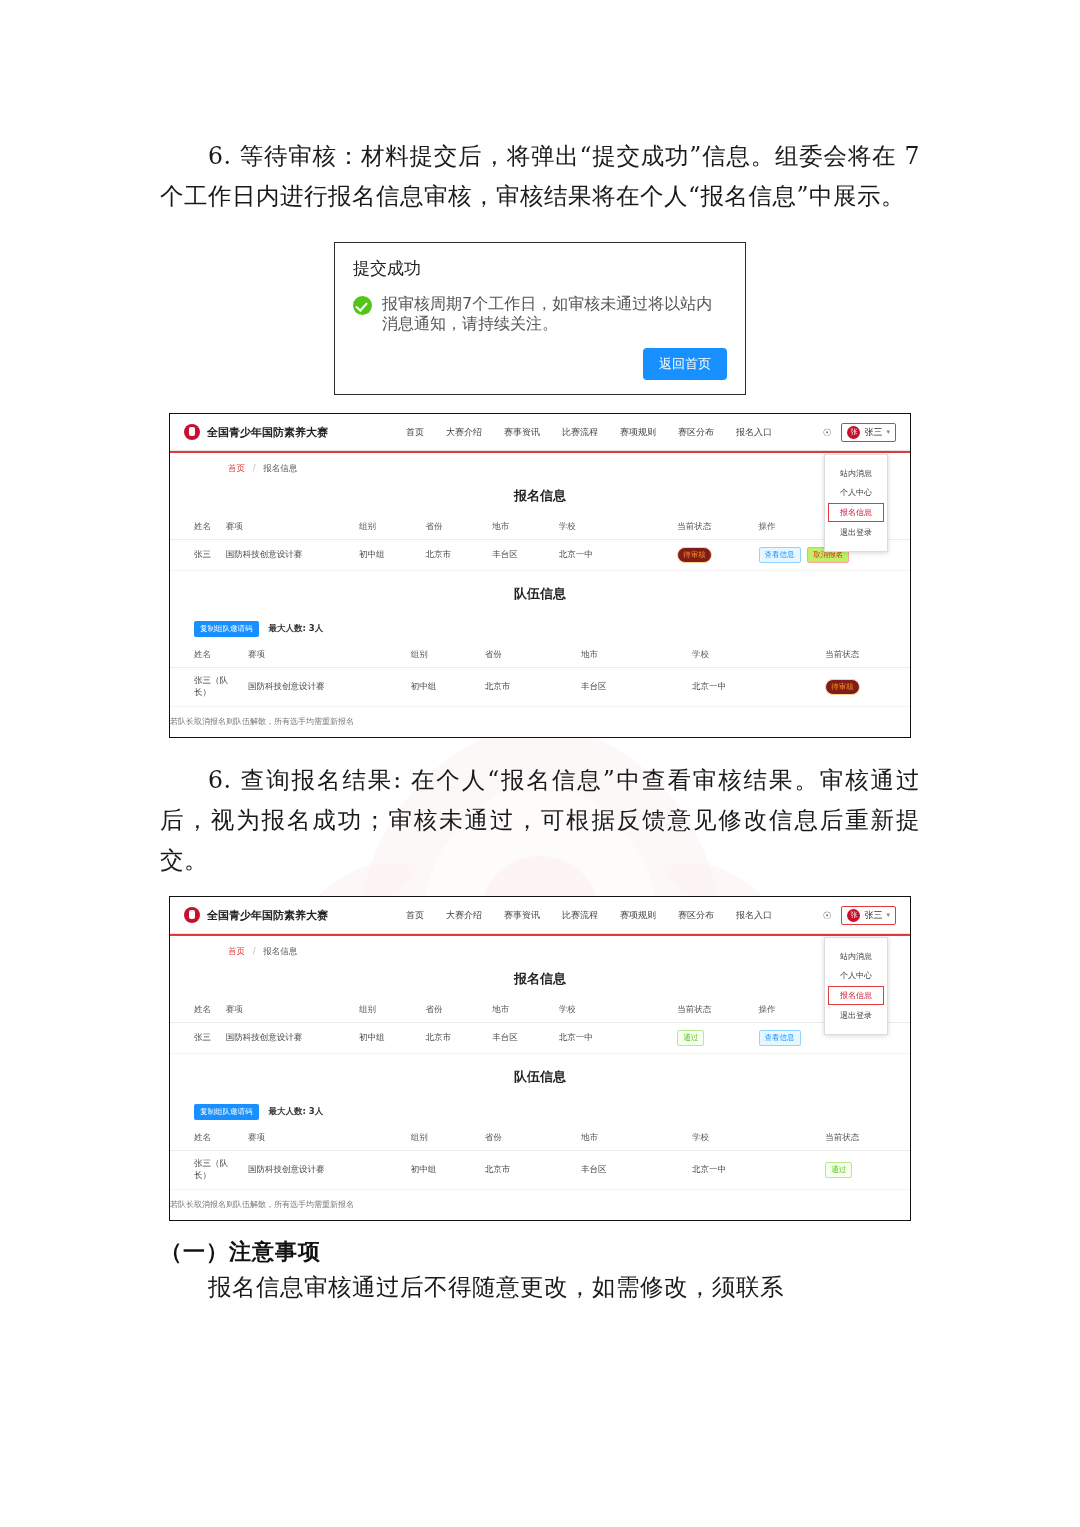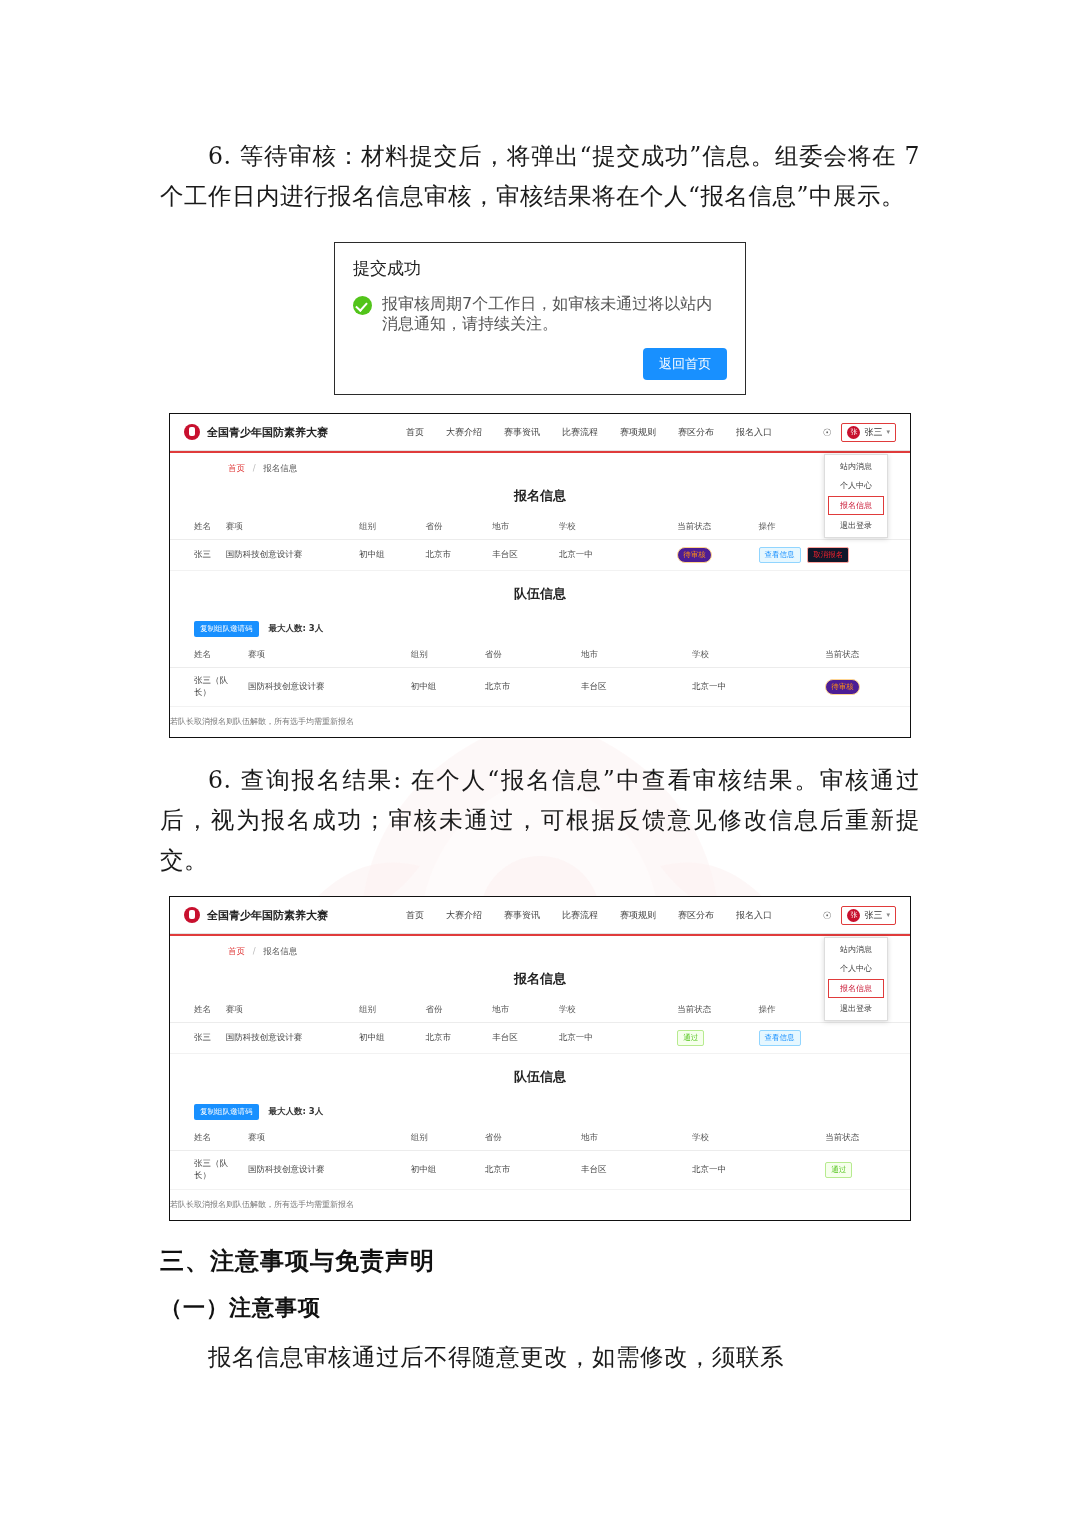--- a/index.html
+++ b/index.html
@@ -204,21 +204,21 @@
 
   .dropdown {
     position: absolute;
     right: 22px;
     top: 40px;
     width: 62px;
     background: #fff;
     border: 1px solid #ddd;
     box-shadow: 0 1px 5px rgba(0,0,0,.16);
     z-index: 5;
-    padding: 2px 0;
+    padding: 9px 0;
   }
   .dd-item {
     font-size: 8px;
     color: #444;
     padding: 4px 6px;
     text-align: center;
   }
   .dd-item.sel {
     border: 1px solid #e03b3b;
     color: #c8102e;
@@ -262,24 +262,24 @@
   }
   .tbl th:first-child, .tbl td:first-child { padding-left: 24px; }
 
   .tag {
     display: inline-block;
     font-size: 7.5px;
     padding: 2px 5px;
     border-radius: 2px;
     border: 1px solid transparent;
   }
-  .tag-wait { color: #fa8c16; background: #4c1d95; border-color: #ffd591; border-radius: 8px; }
+  .tag-wait { color: #fa8c16; background: #7f1d1d; border-color: #ffd591; border-radius: 8px; }
   .tag-pass { color: #52c41a; background: #f6ffed; border-color: #b7eb8f; }
   .tag-btn-blue { color: #1890ff; background: #e6f7ff; border-color: #91d5ff; margin-right: 4px;}
-  .tag-btn-red { color: #f5222d; background: #0f172a; border-color: #ffa39e; }
+  .tag-btn-red { color: #f5222d; background: #bef264; border-color: #ffa39e; }
 
   .team-bar {
     display: flex;
     align-items: center;
     gap: 10px;
     padding: 8px 0 6px 24px;
   }
   .btn-blue-sm {
     background: #1890ff;
     color: #fff;
@@ -518,19 +518,18 @@
           <td>丰台区</td>
           <td>北京一中</td>
           <td><span class="tag tag-pass">通过</span></td>
         </tr>
       </tbody>
         </table>
 
       <div class="foot-note">若队长取消报名则队伍解散，所有选手均需重新报名</div>
     </div>
 
-    <h2 class="h-section" style="margin-top:24px">三、注意事项与免责声明</h2>
     <h3 class="h-section" style="font-size:22px;margin-top:16px">（一）注意事项</h3>
-    <p class="para indent" style="margin-top:14px">报名信息审核通过后不得随意更改，如需修改，须联系</p>
+    <p class="para indent" style="">报名信息审核通过后不得随意更改，如需修改，须联系</p>
 
   </div>
 
 </div>
 
 </body></html>

